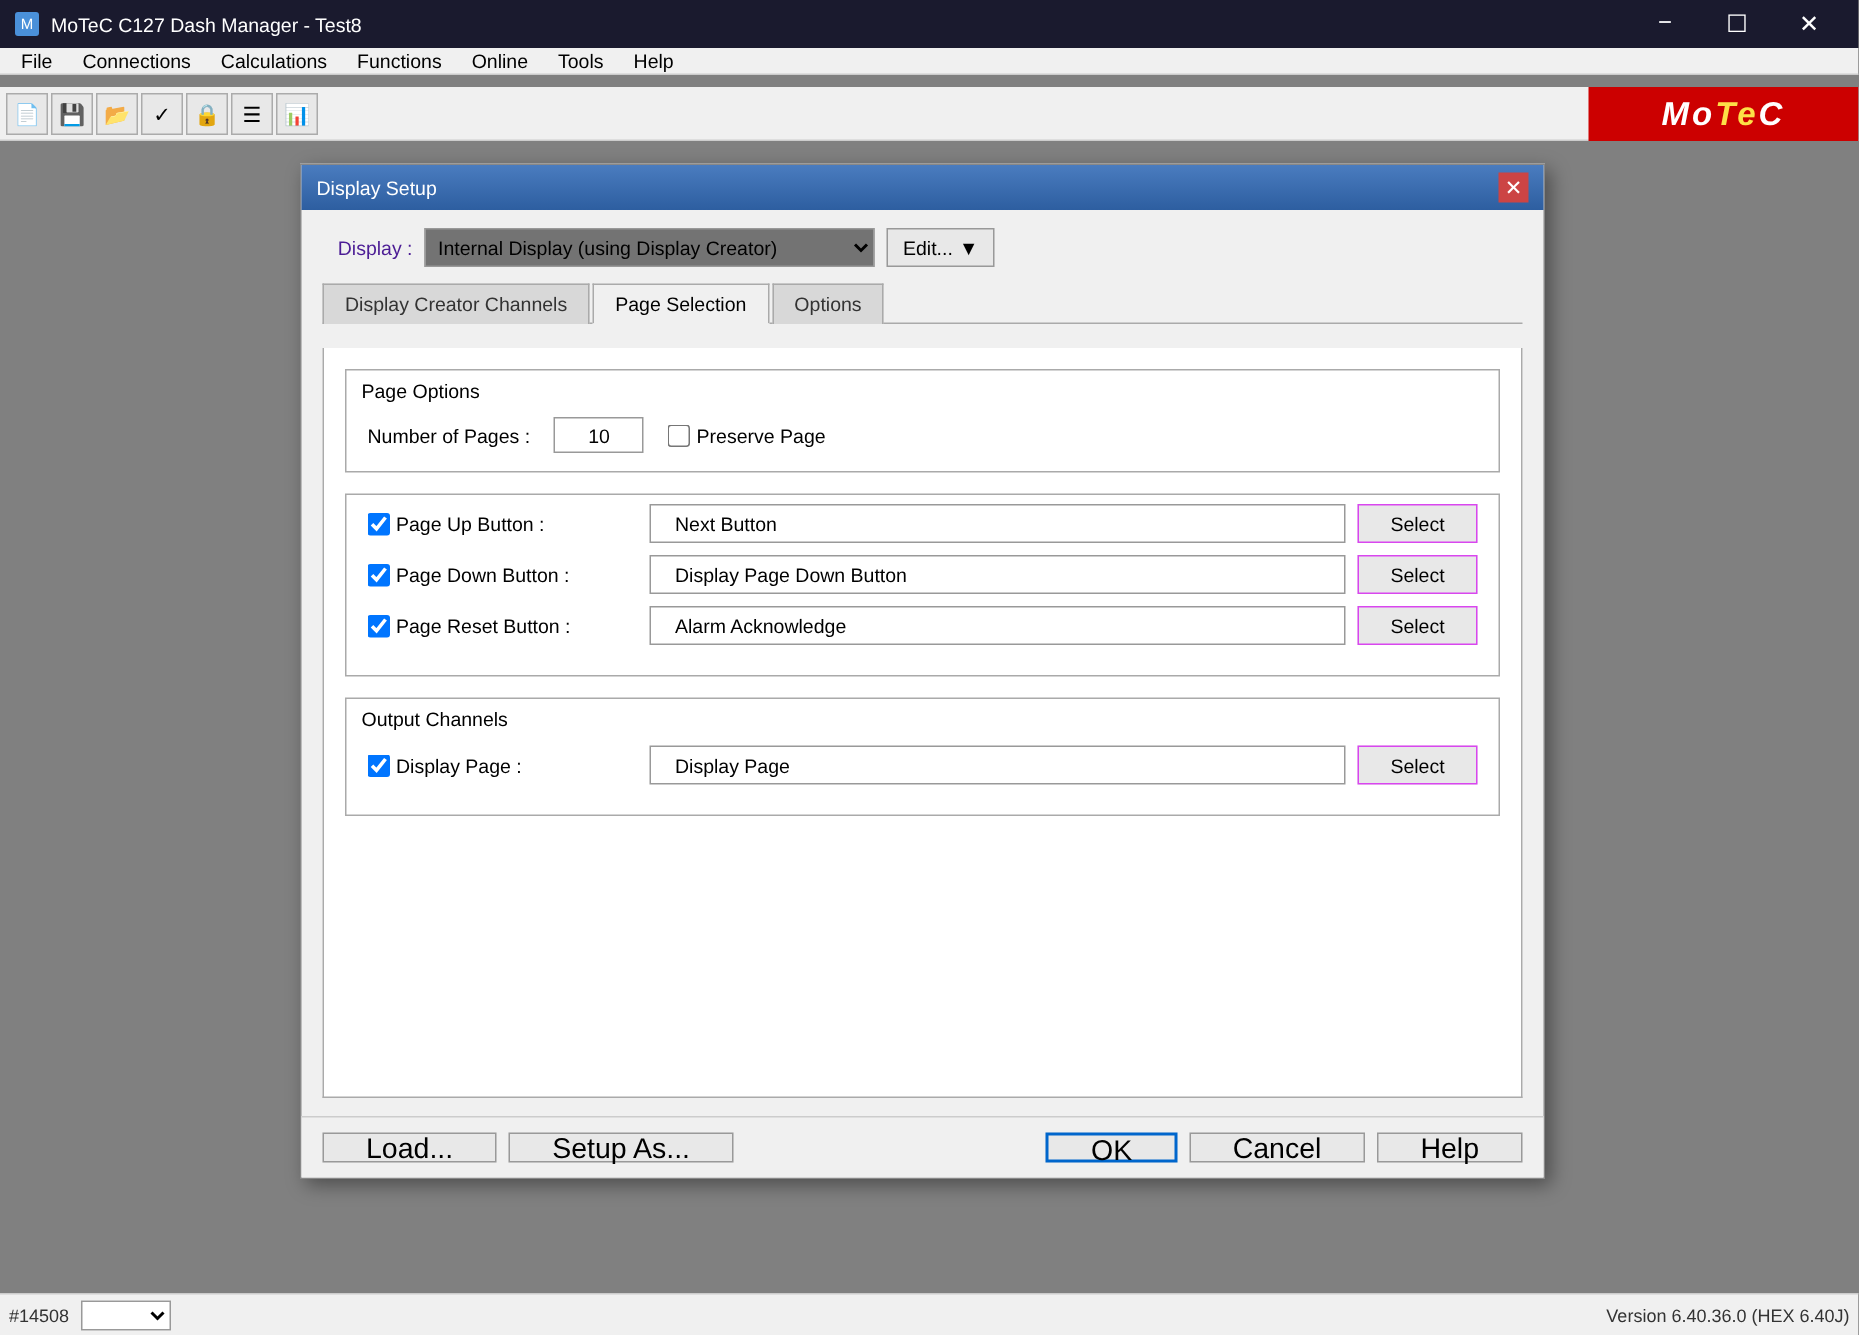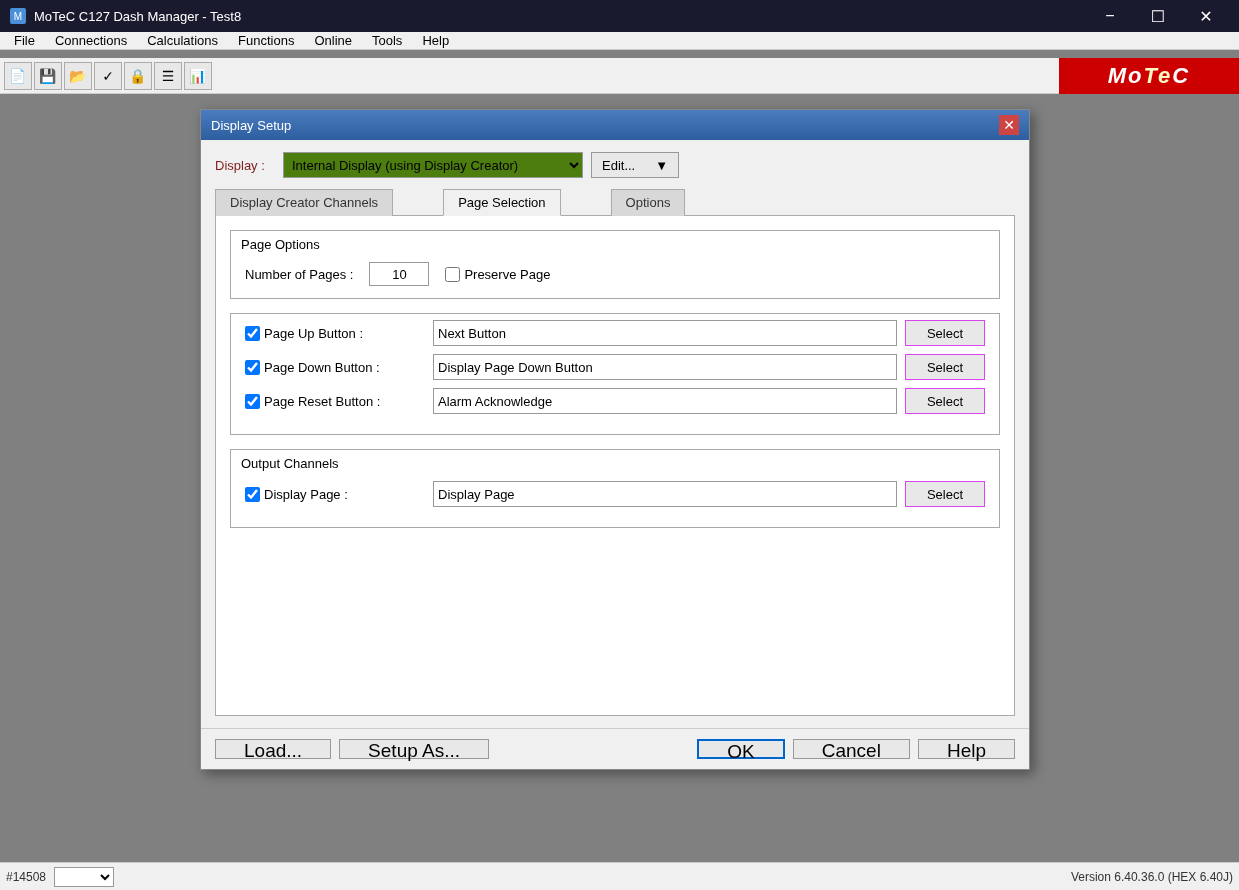--- a/index.html
+++ b/index.html
@@ -201,22 +201,23 @@
 
     
     .display-row {
       display: flex;
       align-items: center;
       gap: 8px;
       margin-bottom: 10px;
     }
     .display-label {
       font-size: 13px;
-      color: #7f1d1d;
+      color: #4c1d95;
       min-width: 60px;
+      text-align: right;
     }
     .display-select-wrapper {
       position: relative;
       flex: 1;
       max-width: 280px;
     }
     .display-select-wrapper select {
       width: 100%;
       height: 26px;
       border: 1px solid #999;
@@ -226,29 +227,28 @@
     }
     .edit-btn {
       height: 26px;
       padding: 0 10px;
       border: 1px solid #999;
       background: #e8e8e8;
       cursor: pointer;
       font-size: 13px;
       display: flex;
       align-items: center;
-      gap: 20px;
+      gap: 4px;
     }
 
     
     .tab-bar {
       display: flex;
       border-bottom: 1px solid #aaa;
-      margin-bottom: 0;
-      gap: 48px;
+      margin-bottom: 16px;
     }
     .tab {
       padding: 5px 14px;
       border: 1px solid #aaa;
       border-bottom: none;
       background: #d8d8d8;
       cursor: pointer;
       font-size: 13px;
       color: #333;
       margin-right: 2px;
@@ -334,21 +334,21 @@
       font-size: 13px;
       min-width: 180px;
       cursor: pointer;
     }
     .channel-input {
       flex: 1;
       height: 26px;
       border: 1px solid #999;
       background: white;
       font-size: 13px;
-      padding: 0 4px;
+      padding: 0 16px;
     }
     .select-btn {
       height: 26px;
       width: 80px;
       border: 1px solid #d946ef;
       background: #e8e8e8;
       cursor: pointer;
       font-size: 13px;
     }
 
@@ -403,39 +403,39 @@
 <div class="toolbar">
   <button class="toolbar-btn">📄</button>
   <button class="toolbar-btn">💾</button>
   <button class="toolbar-btn">📂</button>
   <button class="toolbar-btn">✓</button>
   <button class="toolbar-btn">🔒</button>
   <button class="toolbar-btn">☰</button>
   <button class="toolbar-btn">📊</button>
 
   <div class="motec-logo" style="position:absolute; right:0; top:0;">
-    <span style="font-style:italic; font-weight:bold; font-size:22px; color:white; letter-spacing:2px;"><em>Mo</em><span style="color:#fef9c3;">Te</span><em>C</em></span>
+    <span style="font-style:italic; font-weight:bold; font-size:22px; color:white; letter-spacing:2px;"><em>Mo</em><span style="color:#fde047;">Te</span><em>C</em></span>
   </div>
 </div>
 
 <div class="main-area">
 
   <div class="dialog">
 
     <div class="dialog-title-bar">
       <span>Display Setup</span>
       <button class="dialog-close-btn">✕</button>
     </div>
 
     <div class="dialog-body">
 
       <div class="display-row">
         <span class="display-label">Display :</span>
         <div class="display-select-wrapper" style="max-width:300px; flex:1;">
-          <select style="width:100%; height:26px; border:1px solid #999; background:#4d7c0f; font-size:13px; padding:0 4px;">
+          <select style="width:100%; height:26px; border:1px solid #999; background:#737373; font-size:13px; padding:0 4px;">
             <option>Internal Display (using Display Creator)</option>
           </select>
         </div>
         <button class="edit-btn">
           <span>Edit...</span>
           <span>▼</span>
         </button>
       </div>
 
       <div class="tab-bar">

